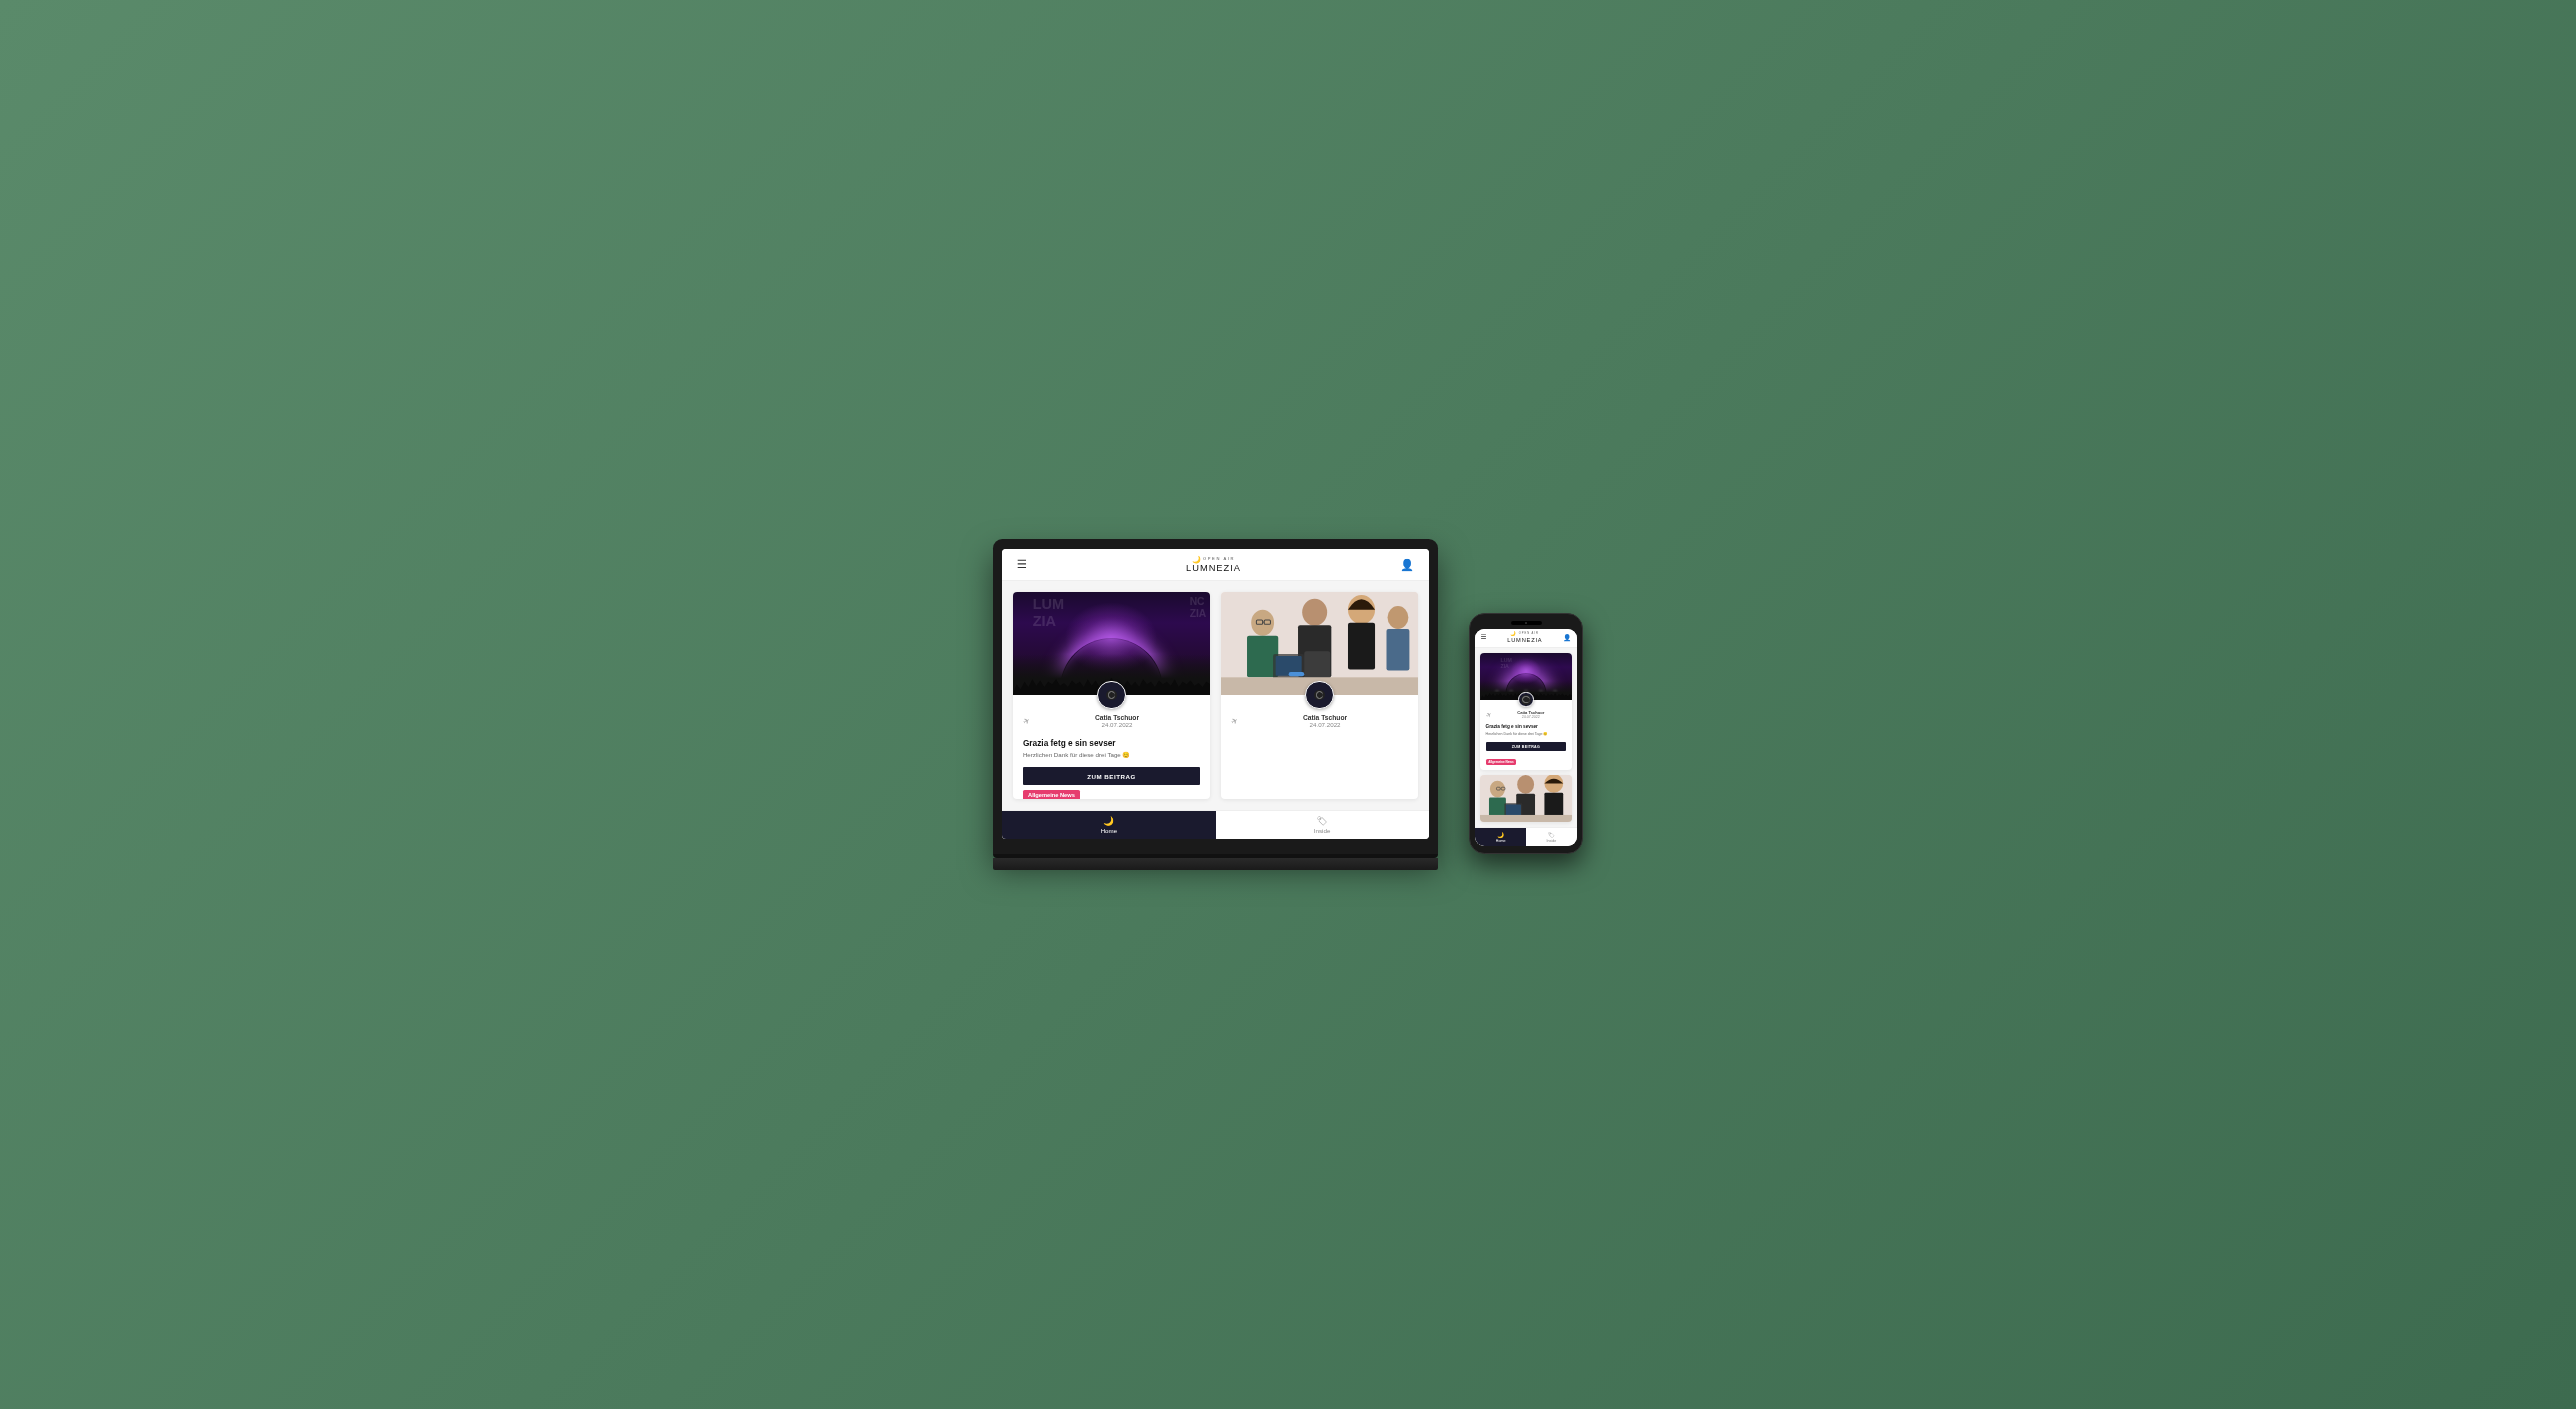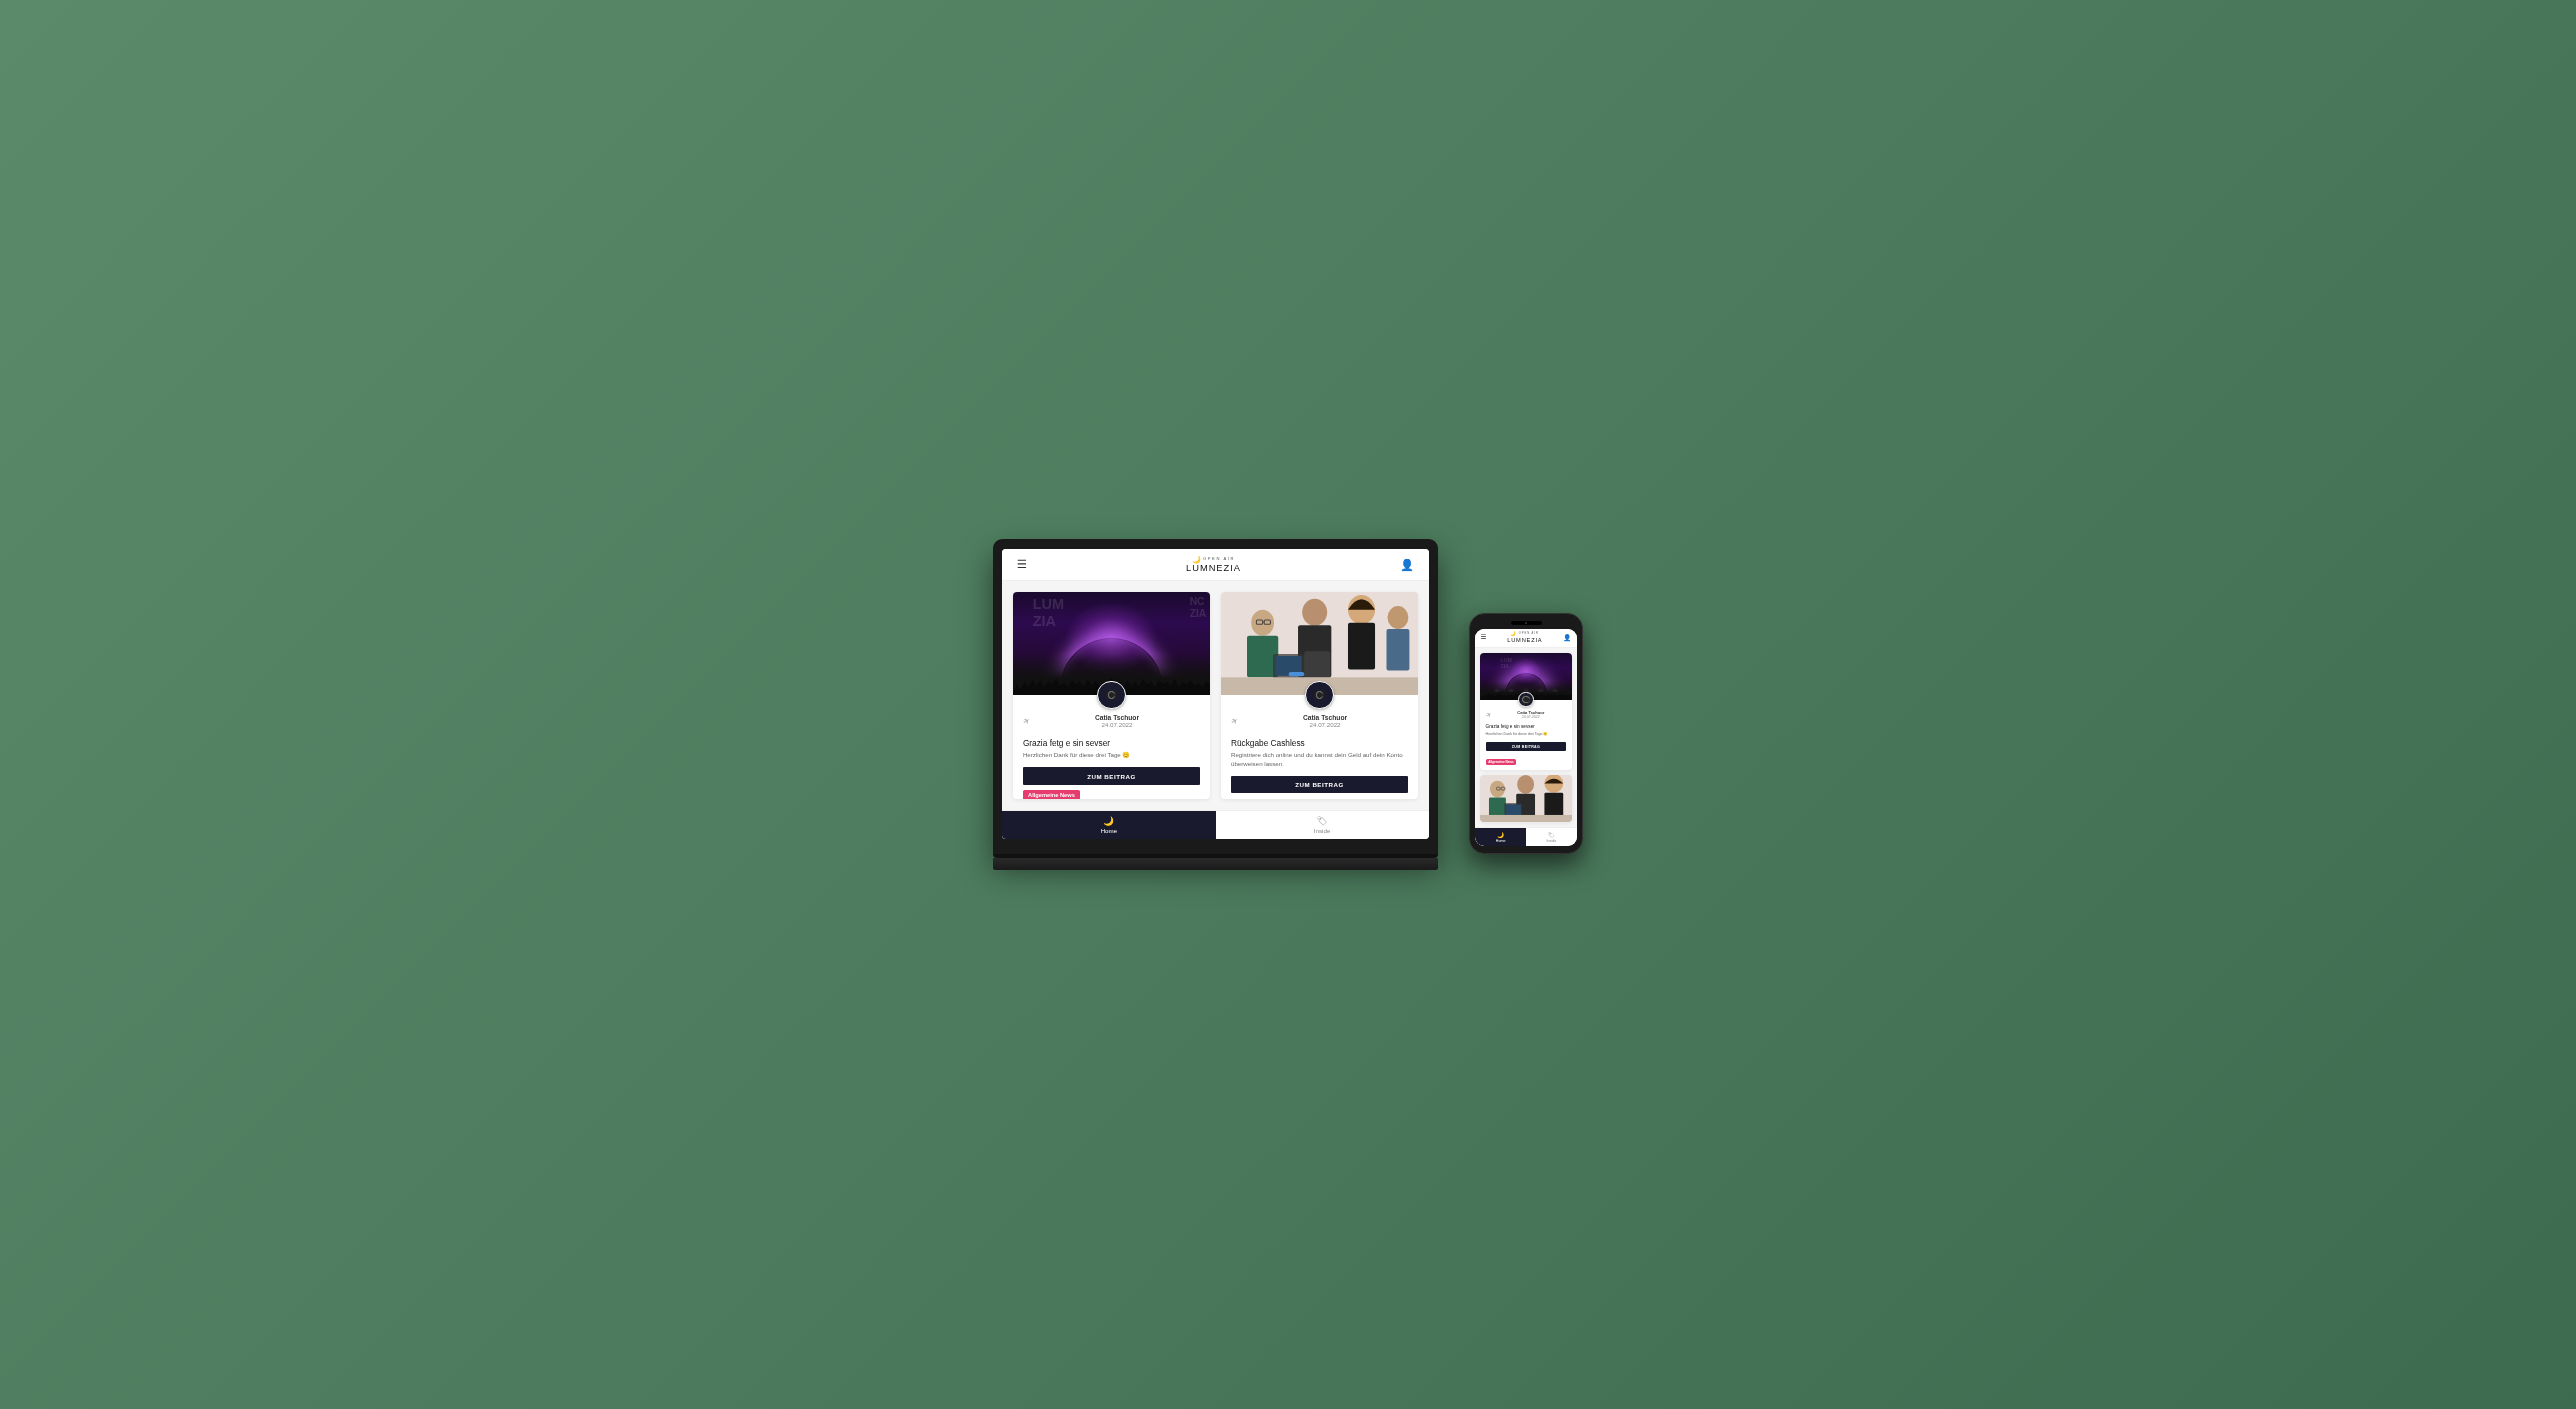--- a/index.html
+++ b/index.html
@@ -343,21 +343,21 @@
       color: #888;
       display: block;
     }
 
     .card-body {
       padding: 4.1px 8.3px 6.2px 8.3px;
     }
 
     .card-title {
       font-size: 6.7px;
-      font-weight: 400;
+      font-weight: 700;
       color: #111;
       margin-bottom: 2.1px;
       line-height: 1.3;
     }
 
     .card-excerpt {
       font-size: 5.2px;
       color: #666;
       line-height: 1.4;
       margin-bottom: 5.2px;
@@ -769,26 +769,20 @@
                     <div class="avatar-moon"></div>
                   </div>
                 </div>
                 <div class="card-meta">
                   <span class="share-icon">✈</span>
                   <div class="meta-author-date">
                     <span class="author-name">Catia Tschuor</span>
                     <span class="post-date">24.07.2022</span>
                   </div>
                 </div>
-                <div class="card-body">
-                  <div class="card-title">Rückgabe Cashless</div>
-                  <div class="card-excerpt">Registriere dich online und du kannst dein Geld auf dein Konto überweisen lassen.</div>
-                  <button class="card-button">ZUM BEITRAG</button>
-
-                </div>
               </div>
             </div>
 
             <div class="app-nav">
               <div class="nav-item active">
                 <span class="nav-icon">🌙</span>
                 <span class="nav-label">Home</span>
               </div>
               <div class="nav-item">
                 <span class="nav-icon">🏷</span>

